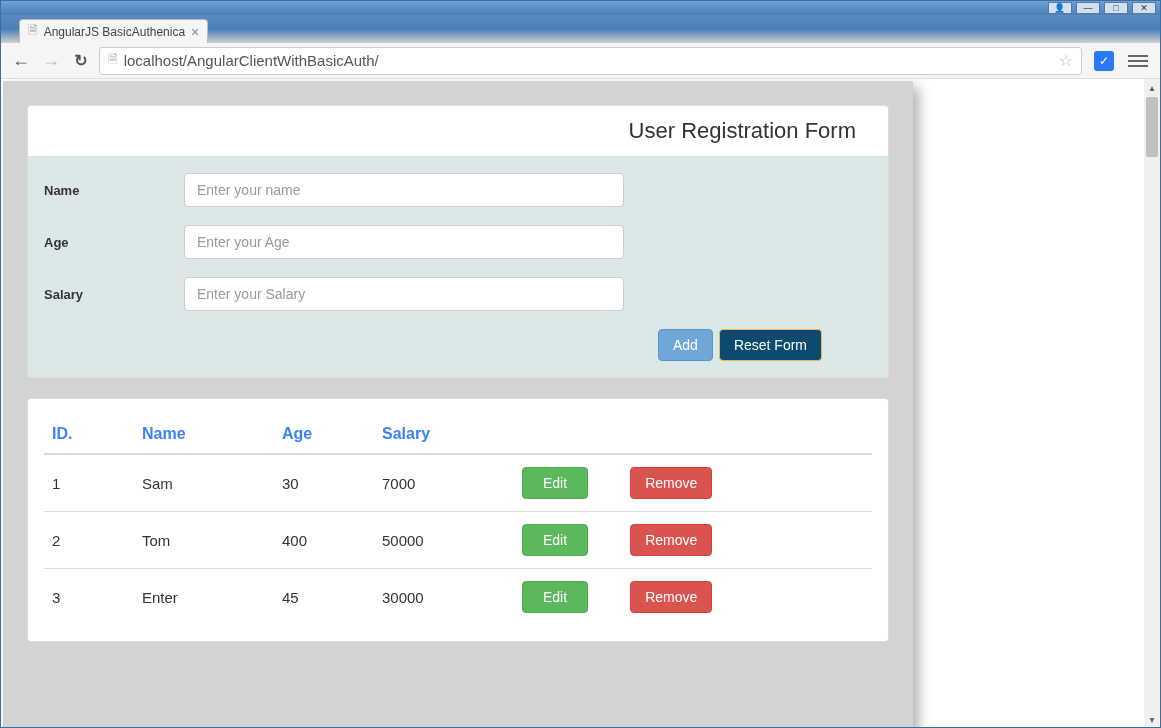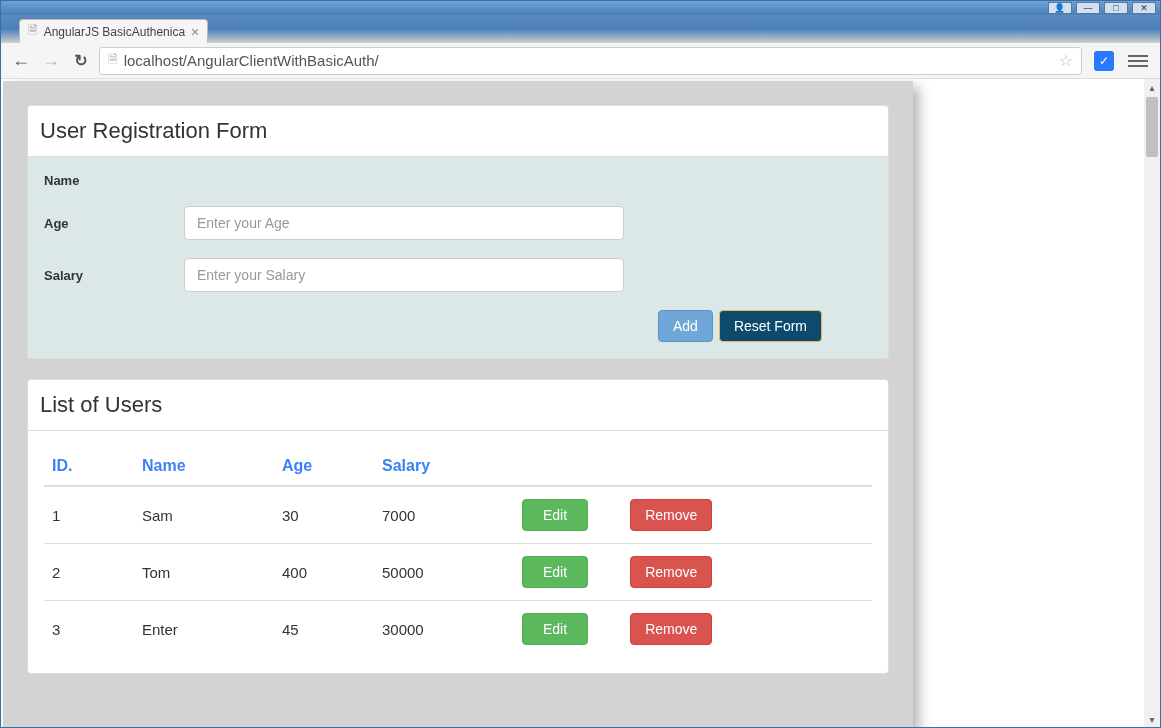--- a/index.html
+++ b/index.html
@@ -22,21 +22,21 @@
 .star { color: #bbb; font-size: 16px; margin-left: 6px; }
 .ext-icon { width: 20px; height: 20px; background: #2a7aff; color: #fff; border-radius: 3px; display: flex; align-items: center; justify-content: center; font-size: 12px; margin-left: 6px; }
 .menu-icon { width: 20px; display: flex; flex-direction: column; gap: 3px; margin-left: 8px; margin-right: 4px; }
 .menu-icon div { height: 2px; background: #666; }
 
 
 .viewport { flex: 1; overflow-y: scroll; background: #fff; position: relative; }
 .page-bg { background: #d3d3d3; min-height: 100%; padding: 24px; margin: 2px; box-shadow: 6px 6px 12px rgba(0,0,0,0.3); width: 910px; }
 
 .panel { background: #fff; border: 1px solid #ddd; border-radius: 4px; margin-bottom: 20px; }
-.panel-heading { padding: 12px 12px; border-bottom: 1px solid #ddd; font-size: 22px; color: #333; }
+.panel-heading { padding: 12px 32px; border-bottom: 1px solid #ddd; font-size: 22px; color: #333; text-align: right; }
 .panel-body { padding: 16px; }
 .panel-body.form-body { background: #dce8e8; }
 
 .form-row { display: flex; align-items: center; margin-bottom: 18px; }
 .form-label { width: 140px; font-weight: bold; font-size: 13px; color: #333; }
 .form-input { width: 440px; height: 34px; border: 1px solid #ccc; border-radius: 4px; padding: 0 12px; font-size: 14px; color: #555; }
 .form-input::placeholder { color: #999; }
 
 .btn-row { display: flex; justify-content: flex-end; gap: 6px; margin-top: 8px; padding-right: 50px; }
 .btn { padding: 7px 14px; border-radius: 4px; border: 1px solid transparent; color: #fff; font-size: 14px; cursor: pointer; }
@@ -92,38 +92,38 @@
   </div>
 
   <div class="viewport">
     <div class="page-bg">
 
       <div class="panel">
         <div class="panel-heading">User Registration Form</div>
         <div class="panel-body form-body">
           <div class="form-row">
             <label class="form-label">Name</label>
+            <input class="form-input" placeholder="Enter your name" style="">
           </div>
           <div class="form-row">
             <label class="form-label">Age</label>
             <input class="form-input" placeholder="Enter your Age" style="">
           </div>
           <div class="form-row">
             <label class="form-label">Salary</label>
             <input class="form-input" placeholder="Enter your Salary" style="">
           </div>
           <div class="btn-row">
             <button class="btn btn-primary">Add</button>
             <button class="btn btn-warning">Reset Form</button>
           </div>
         </div>
       </div>
 
       <div class="panel">
-        <div class="panel-heading">List of Users</div>
         <div class="panel-body">
           <table class="table">
             <thead>
               <tr>
                 <th style="width:90px">ID.</th>
                 <th style="width:140px">Name</th>
                 <th style="width:100px">Age</th>
                 <th style="width:140px">Salary</th>
                 <th></th>
               </tr>

